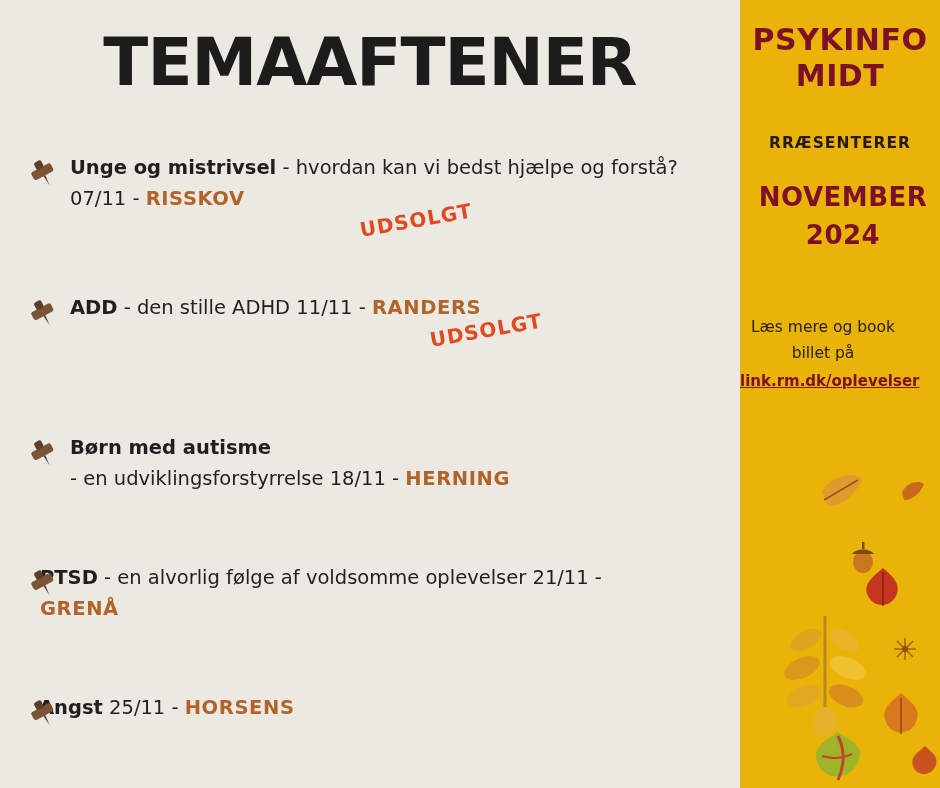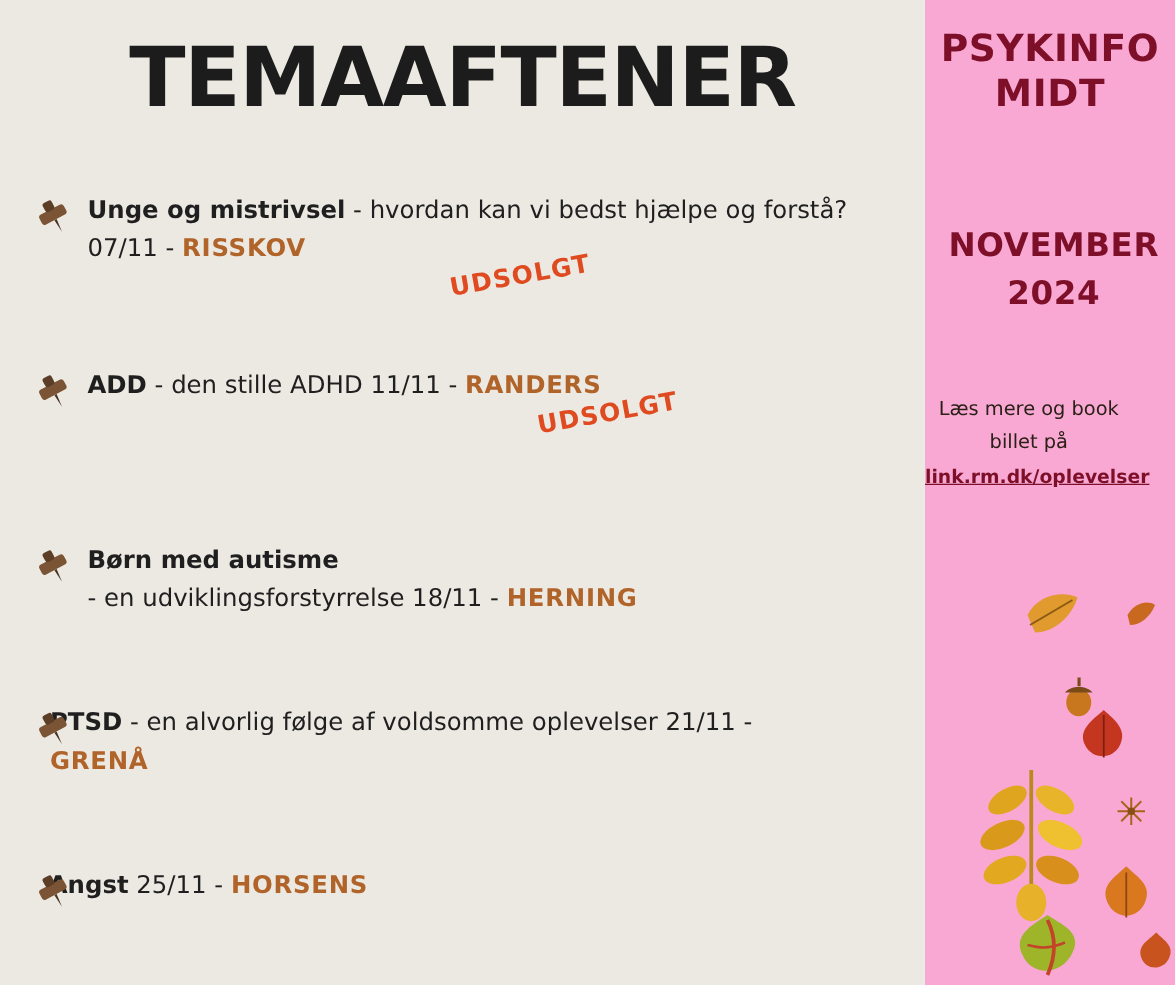--- a/index.html
+++ b/index.html
@@ -87,21 +87,21 @@
     transform-origin: left center;
     white-space: nowrap;
   }
 
   
   .right {
     position: absolute;
     left: 740px; top: 0;
     width: 200px;
     height: 788px;
-    background: #f9a8d4;
+    background: #eab308;
     overflow: hidden;
   }
   .brand {
     position: absolute;
     left: 0;
     top: 22px;
     width: 200px;
     text-align: center;
     color: #7d1028;
     font-weight: bold;
@@ -247,20 +247,21 @@
     </div>
   </div>
 
   <div class="right">
 
     <div class="brand">
       <div>PSYKINFO</div>
       <div>MIDT</div>
     </div>
 
+    <div class="presents">RRÆSENTERER</div>
 
     <div class="month">
       <div>NOVEMBER</div>
       <div>2024</div>
     </div>
 
     <div class="booking">
       <div>Læs mere og book</div>
       <div>billet på</div>
       <a class="link" href="#">link.rm.dk/oplevelser</a>

